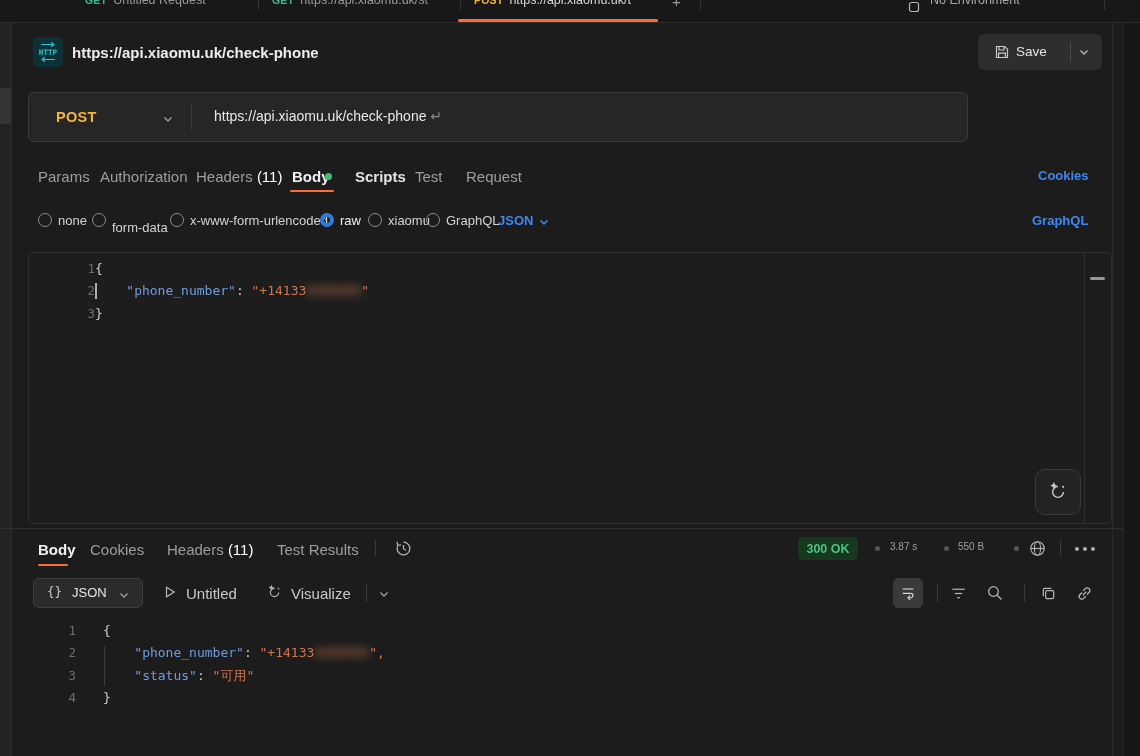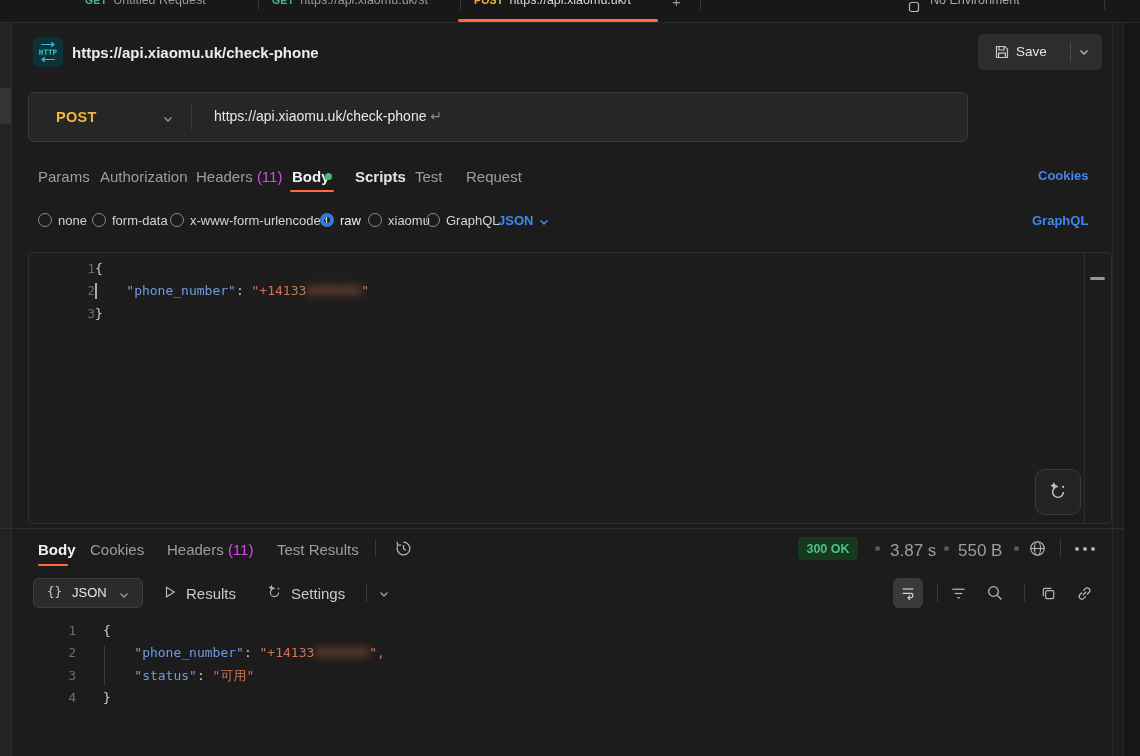--- a/index.html
+++ b/index.html
@@ -32,21 +32,21 @@
 
   .btn-save { position:absolute; left:978px; top:34px; width:124px; height:36px; background:#2e2e2e; border-radius:6px; }
   .btn-send { position:absolute; left:980px; top:92px; width:123px; height:50px; background:#1565d0; border-radius:6px; }
 
   .urlbox { position:absolute; left:28px; top:92px; width:940px; height:50px;
             background:#262626; border:1px solid #3a3a3a; border-radius:6px; }
 
   .tab { font-size:15px; color:#9e9e9e; white-space:nowrap; }
   .tab.on { color:#f2f2f2; font-weight:bold; }
   .tab.lit { color:#e3e3e3; font-weight:bold; }
-  .count { color:#d946ef; }
+  .count { color:#ffffff; }
   .link { color:#4087f0; font-size:13px; font-weight:600; }
   .orange-bar { background:#ff6c37; height:2px; border-radius:1px; }
   .green-dot { width:7px; height:7px; border-radius:50%; background:#3fbf6f; }
 
   .radio { width:14px; height:14px; border:1.5px solid #8c8c8c; border-radius:50%; display:inline-block; }
   .radio.sel { border:4.5px solid #2f7cdb; }
   .rlabel { font-size:13px; color:#d4d4d4; white-space:nowrap; }
 
   .editor { position:absolute; left:28px; top:252px; width:1084px; height:272px;
             background:#1d1d1d; border:1px solid #2e2e2e; border-radius:4px; }
@@ -61,21 +61,21 @@
   .redact { filter:blur(4px); opacity:.95; }
   .cursor { position:absolute; width:2px; height:16px; background:#adadad; }
   .guide { position:absolute; width:1px; background:#3c3c3c; }
 
   .postbot { position:absolute; left:1035px; top:469px; width:46px; height:46px;
              background:#232323; border:1px solid #3a3a3a; border-radius:10px;
              display:flex; align-items:center; justify-content:center; color:#c9c9c9; }
 
   .hdiv { position:absolute; height:1px; background:#2f2f2f; }
   .vdiv { position:absolute; width:1px; background:#3a3a3a; }
-  .meta { font-size:17px; color:#9e9e9e; white-space:nowrap;text-align:right; }
+  .meta { font-size:10px; color:#9e9e9e; white-space:nowrap;text-align:right; }
   .dot-sep { position:absolute; width:5px; height:5px; border-radius:50%; background:#565656; }
   .badge { position:absolute; left:798px; top:537px; width:60px; height:23px; background:#17371f;
            border-radius:4px; color:#4ac27e; font-size:12.5px; font-weight:600;
            display:flex; align-items:center; justify-content:center; }
 
   .pill { position:absolute; left:33px; top:578px; width:110px; height:30px;
           background:#2b2b2b; border:1px solid #3e3e3e; border-radius:6px; }
   .toolbtn { position:absolute; width:30px; height:30px; border-radius:6px; display:flex; align-items:center; justify-content:center; color:#d6d6d6; }
   .toolbtn.on { background:#3a3a3a; }
   .icon { color:#b5b5b5; display:inline-flex; }
@@ -160,21 +160,21 @@
   <span class="abs green-dot" style="left:325px;top:173px"></span>
   <span class="abs tab lit" style="left:355px;top:168px">Scripts</span>
   <span class="abs tab" style="left:415px;top:168px">Test</span>
   <span class="abs tab" style="left:466px;top:168px">Request</span>
   <div class="abs orange-bar" style="left:290px;top:190px;width:44px"></div>
   <span class="abs link" style="left:1038px;top:168px">Cookies</span>
 
   <span class="abs radio" style="left:38px;top:213px"></span>
   <span class="abs rlabel" style="left:58px;top:213px">none</span>
   <span class="abs radio" style="left:92px;top:213px"></span>
-  <span class="abs rlabel" style="left:112px;top:213px">form-data</span>
+  <span class="abs rlabel" style="left:112px;top:220px">form-data</span>
   <span class="abs radio" style="left:170px;top:213px"></span>
   <span class="abs rlabel" style="left:190px;top:213px">x-www-form-urlencoded</span>
   <span class="abs radio sel" style="left:320px;top:213px"></span>
   <span class="abs rlabel" style="left:340px;top:213px;color:#f0f0f0">raw</span>
   <span class="abs radio" style="left:368px;top:213px"></span>
   <span class="abs rlabel" style="left:388px;top:213px">xiaomu</span>
   <span class="abs radio" style="left:426px;top:213px"></span>
   <span class="abs rlabel" style="left:446px;top:213px">GraphQL</span>
   <span class="abs link" style="left:498px;top:213px">JSON</span>
   <span class="abs icon" style="left:538px;top:216px;color:#4087f0">
@@ -250,29 +250,29 @@
       <svg width="12" height="12" viewBox="0 0 12 12" fill="none" stroke="currentColor" stroke-width="1.4">
           <path d="M2.5 4.5 L6 8 L9.5 4.5"></path>
         </svg>
     </span>
   </div>
   <span class="abs icon" style="left:163px;top:585px">
     <svg width="14" height="14" viewBox="0 0 14 14" fill="none" stroke="currentColor" stroke-width="1.2">
         <path d="M3.5 2.2 L11.2 7 L3.5 11.8 Z"></path>
       </svg>
   </span>
-  <span class="abs tab" style="left:186px;top:585px;color:#c9c9c9">Results</span>
+  <span class="abs tab" style="left:186px;top:585px;color:#c9c9c9">Untitled</span>
   <span class="abs icon" style="left:266px;top:584px">
     <svg width="17" height="17" viewBox="0 0 18 18">
       <path d="M9 4.6 a4.4 4.4 0 1 0 4.4 4.4" fill="none" stroke="currentColor" stroke-width="1.2"></path>
       <circle cx="13.2" cy="4.8" r="0.9" fill="currentColor"></circle>
       <path d="M5.6 0.8 l0.9 2.1 2.1 0.9 -2.1 0.9 -0.9 2.1 -0.9 -2.1 -2.1 -0.9 2.1 -0.9 z" fill="currentColor"></path>
     </svg>
   </span>
-  <span class="abs tab" style="left:291px;top:585px;color:#c9c9c9">Settings</span>
+  <span class="abs tab" style="left:291px;top:585px;color:#c9c9c9">Visualize</span>
   <span class="vdiv" style="left:366px;top:584px;height:18px"></span>
   <span class="abs icon" style="left:378px;top:588px;color:#9a9a9a">
     <svg width="12" height="12" viewBox="0 0 12 12" fill="none" stroke="currentColor" stroke-width="1.4">
         <path d="M2.5 4.5 L6 8 L9.5 4.5"></path>
       </svg>
   </span>
 
   <div class="toolbtn on" style="left:893px;top:578px">
     <svg width="16" height="16" viewBox="0 0 18 18" fill="none" stroke="currentColor" stroke-width="1.3">
       <path d="M3 4.5 h12"></path>

